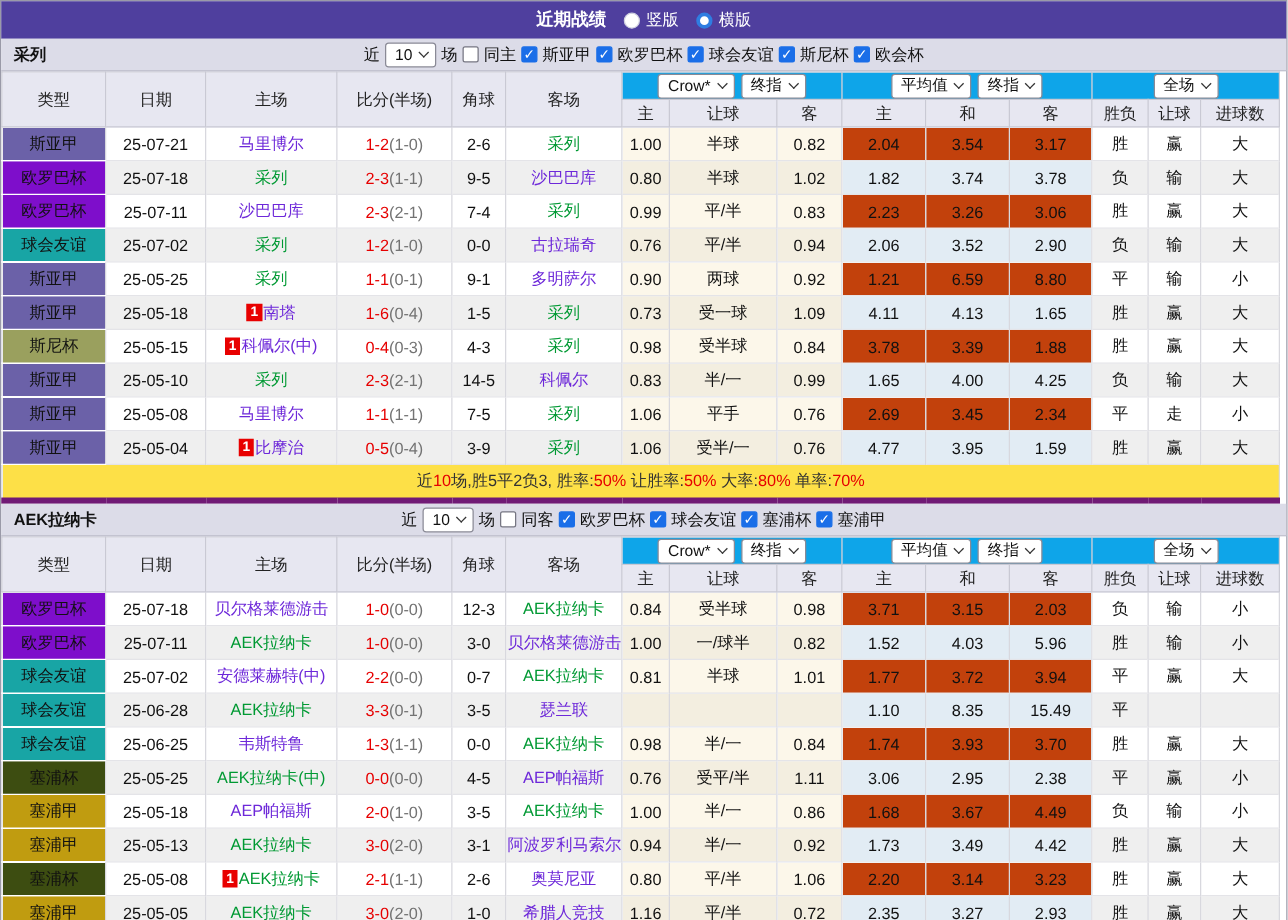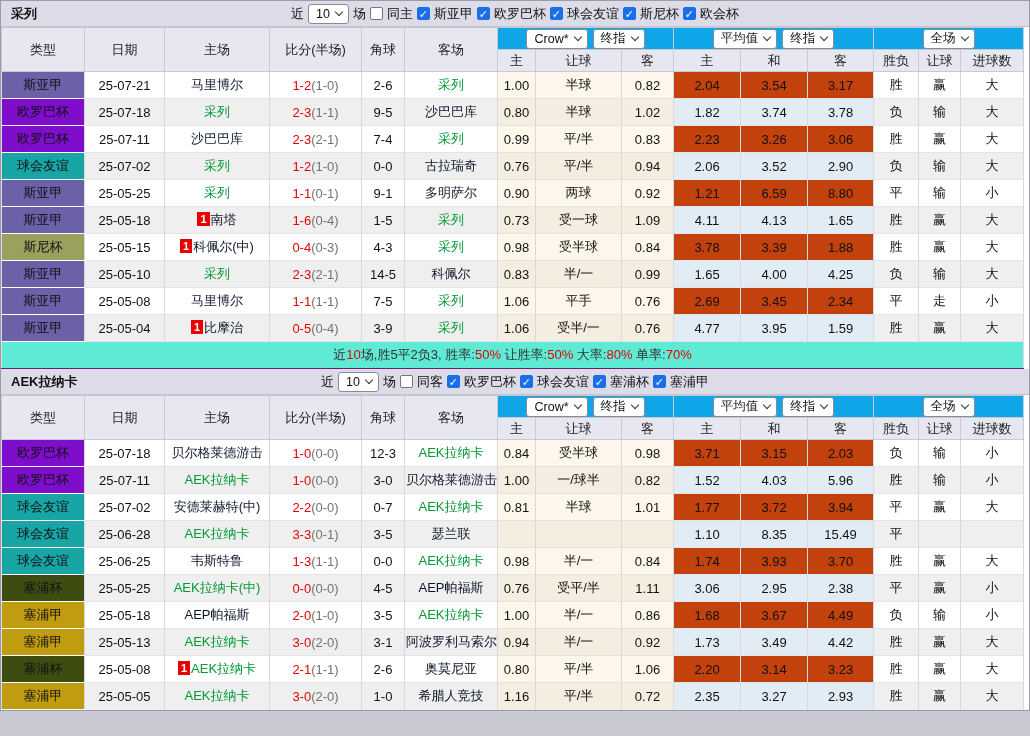--- a/index.html
+++ b/index.html
@@ -26,37 +26,48 @@
   table.grid{width:946px;border-collapse:collapse;table-layout:fixed;background:#fff;}
   table.grid th{background:#e7e7f1;font-weight:normal;font-size:13px;color:#222;height:21px;border:1px solid #c9c9d4;padding:0;}
   table.grid th.grp{background:#0ea5e9;}
   table.grid td{height:26px;font-size:13px;color:#111;text-align:center;border-left:1px solid #d8d8de;border-right:1px solid #d8d8de;border-top:1px solid #e4e4e8;padding:0 1px;overflow:hidden;white-space:nowrap;}
   tr.alt td{background:#efefef;}
   td.odds{background:#fcf7ea;}
   tr.alt td.odds{background:#f3eee0;}
   td.euro{background:#c2410c;}
   tr.alt td.euro{background:#e2ecf4;}
   td.badge{color:#fff;font-size:13px;border:1px solid #fff;border-top:1px solid #fff;}
-  .teamname{color:#0f172a;cursor:pointer;}
+  .teamname{color:#6d28d9;cursor:pointer;}
   .teamname.green{color:#009933;}
   .mark{display:inline-block;background:#e80000;color:#fff;font-size:11px;font-weight:bold;line-height:14px;padding:0 3px;margin-right:1px;vertical-align:1px;}
   .ft{color:#e60000;cursor:pointer;}
   .ht{color:#737373;}
   .res-r{color:#e60000;}
   .res-b{color:#1414cc;}
   .res-g{color:#00993d;}
-  td.summary{height:23px;background:#5eead4;font-size:13.5px;border-top:1px solid #cfcfcf;border-bottom:1px solid #701a75;}
+  td.summary{height:23px;background:#fde047;font-size:13.5px;border-top:1px solid #cfcfcf;border-bottom:5px solid #701a75;}
   .seg-k{color:#333;} .seg-r{color:#e60000;}
   .grpwrap{display:flex;justify-content:center;gap:5px;align-items:center;}
 </style>
 </head>
 <body>
 
 <div class="page">
   <div class="inner">
+    <div class="titlebar">
+      <span class="ttl">近期战绩</span>
+      <label class="radio-opt">
+        <span class="radio" id="radio0"></span>
+        <span>竖版</span>
+      </label>
+      <label class="radio-opt">
+        <span class="radio checked" id="radio1"></span>
+        <span>横版</span>
+      </label>
+    </div>
     <div id="tables-root">
         <div class="filterbar">
           <span class="team">采列</span>
           <span class="fctl">
             <span>近</span>
             <span class="sel">
               <span>10</span>
               <span class="chev"></span>
             </span>
             <span>场</span>

